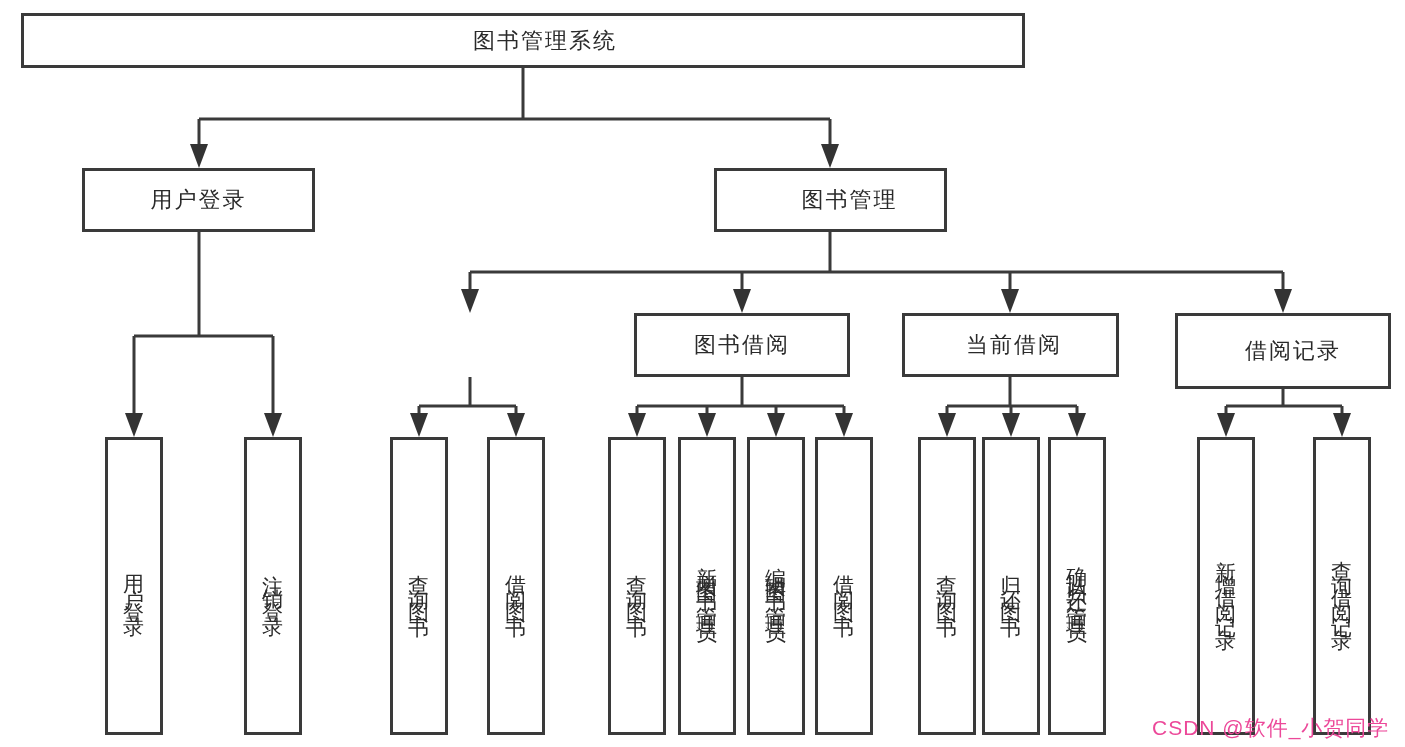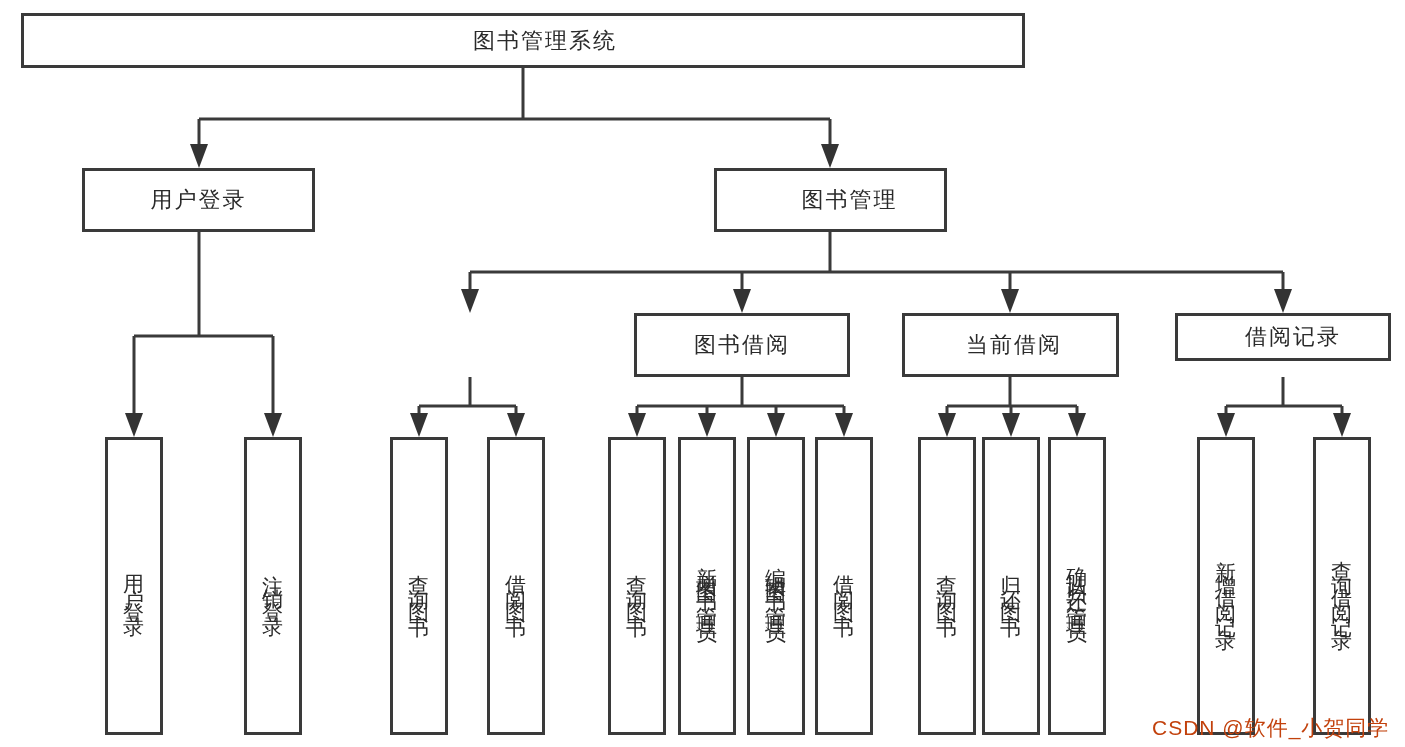--- a/index.html
+++ b/index.html
@@ -40,30 +40,30 @@
     white-space:nowrap;
   }
   .vbox .v.tight{letter-spacing:8px;}
   
   .b-root{left:21px;top:13px;width:1004px;height:55px;padding-left:44px;}
   .b-l2a{left:82px;top:168px;width:233px;height:64px;}
   .b-l2b{left:714px;top:168px;width:233px;height:64px;padding-left:38px;}
   .b-l3a{left:363px;top:313px;width:215px;height:64px;}
   .b-l3b{left:634px;top:313px;width:216px;height:64px;}
   .b-l3c{left:902px;top:313px;width:217px;height:64px;padding-left:7px;}
-  .b-l3d{left:1175px;top:313px;width:216px;height:48px;padding-left:20px;}
+  .b-l3d{left:1175px;top:313px;width:216px;height:76px;padding-left:20px;}
   
   .p105{left:105px;} .p244{left:244px;}
   .p390{left:390px;} .p487{left:487px;}
   .p608{left:608px;} .p678{left:678px;} .p747{left:747px;} .p815{left:815px;}
   .p918{left:918px;} .p982{left:982px;} .p1048{left:1048px;}
   .p1197{left:1197px;} .p1313{left:1313px;}
   #watermark{
     position:absolute;left:1152px;top:714px;
-    font-size:21px;color:#c2410c;
+    font-size:21px;color:#ec4899;
     white-space:nowrap;letter-spacing:1px;
   }
 </style>
 </head>
 <body>
 
 <div id="stage">
 
   <svg id="connectors" viewBox="0 0 1405 747" xmlns="http://www.w3.org/2000/svg">
     <g stroke="#3a3a3a" stroke-width="3" fill="none">

